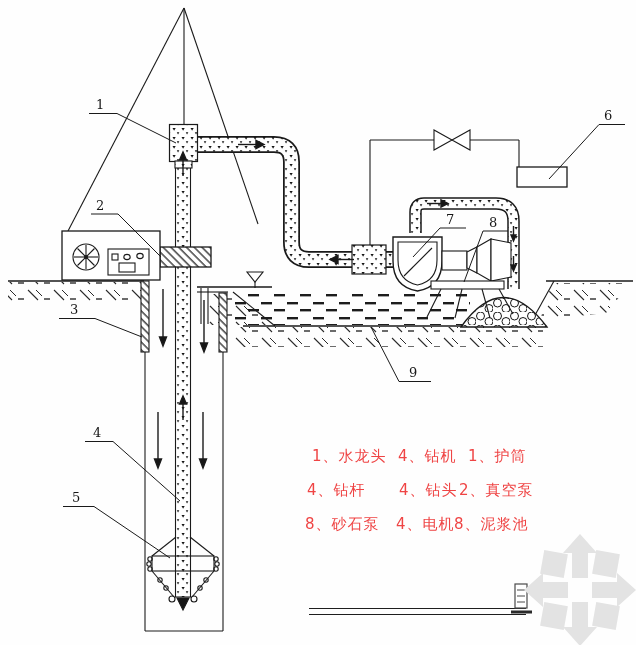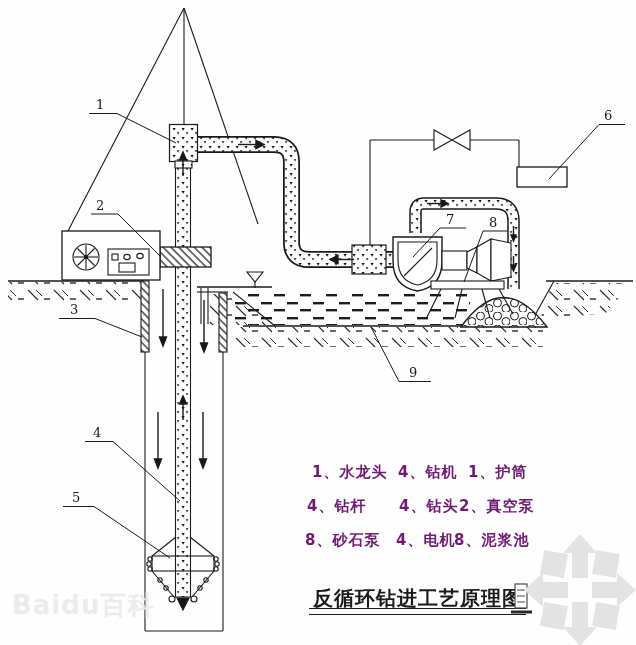--- a/index.html
+++ b/index.html
@@ -1,19 +1,19 @@
 <!DOCTYPE html>
 <html><head>
 <meta charset="utf-8">
 <style>
   html,body{margin:0;padding:0;background:#ffffff;}
   .stage{position:relative;width:636px;height:645px;background:#fefefe;overflow:hidden;
          font-family:"DejaVu Sans",sans-serif;}
   .stage svg text{font-family:"DejaVu Serif",serif;}
-  .lg{position:absolute;font-size:15px;font-weight:700;color:#701a75;letter-spacing:1px;white-space:nowrap;margin-top:16px;}
+  .lg{position:absolute;font-size:15px;font-weight:400;color:#ef4444;letter-spacing:1px;white-space:nowrap;}
   .diagram-title{position:absolute;left:310px;top:585px;width:216px;text-align:center;
          font-size:20px;font-weight:700;color:#1a1a1a;letter-spacing:1px;white-space:nowrap;}
   .title-underline{position:absolute;left:309px;top:608px;width:217px;height:5px;
          border-top:1.7px solid #1e1e1e;border-bottom:1.7px solid #1e1e1e;}
   .wm-baidu{position:absolute;left:12px;top:588px;font-size:26px;font-weight:700;
          color:#ebebeb;letter-spacing:1px;white-space:nowrap;}
   .wm-logo{position:absolute;left:524px;top:528px;}
   .wm-spine{position:absolute;left:508px;top:582px;}
 </style>
 </head>
@@ -295,25 +295,23 @@
   <span class="lg" style="left:468px;top:447px">1、护筒</span>
   <span class="lg" style="left:307px;top:481px">4、钻杆</span>
   <span class="lg" style="left:399px;top:481px">4、钻头</span>
   <span class="lg" style="left:459px;top:481px">2、真空泵</span>
   <span class="lg" style="left:305px;top:515px">8、砂石泵</span>
   <span class="lg" style="left:396px;top:515px">4、电机</span>
   <span class="lg" style="left:454px;top:515px">8、泥浆池</span>
 </div>
 
 
-<div class="diagram-title">反循环钻进工艺原理图</div>
 <div class="title-underline"></div>
 
 
-<div class="wm-baidu">Baidu百科</div>
 
 <svg class="wm-spine" width="28" height="36" viewBox="0 0 28 36">
   <rect x="7" y="2" width="12" height="24" fill="#ffffff" stroke="#4a4a4a" stroke-width="1.2"></rect>
   <line x1="9" y1="8" x2="17" y2="8" stroke="#4a4a4a" stroke-width="1"></line>
   <line x1="9" y1="14" x2="17" y2="14" stroke="#4a4a4a" stroke-width="1"></line>
   <line x1="9" y1="20" x2="17" y2="20" stroke="#4a4a4a" stroke-width="1"></line>
   <line x1="3" y1="30" x2="24" y2="30" stroke="#2a2a2a" stroke-width="3"></line>
 </svg>
 
 <svg class="wm-logo" width="112" height="118" viewBox="0 0 112 118">

